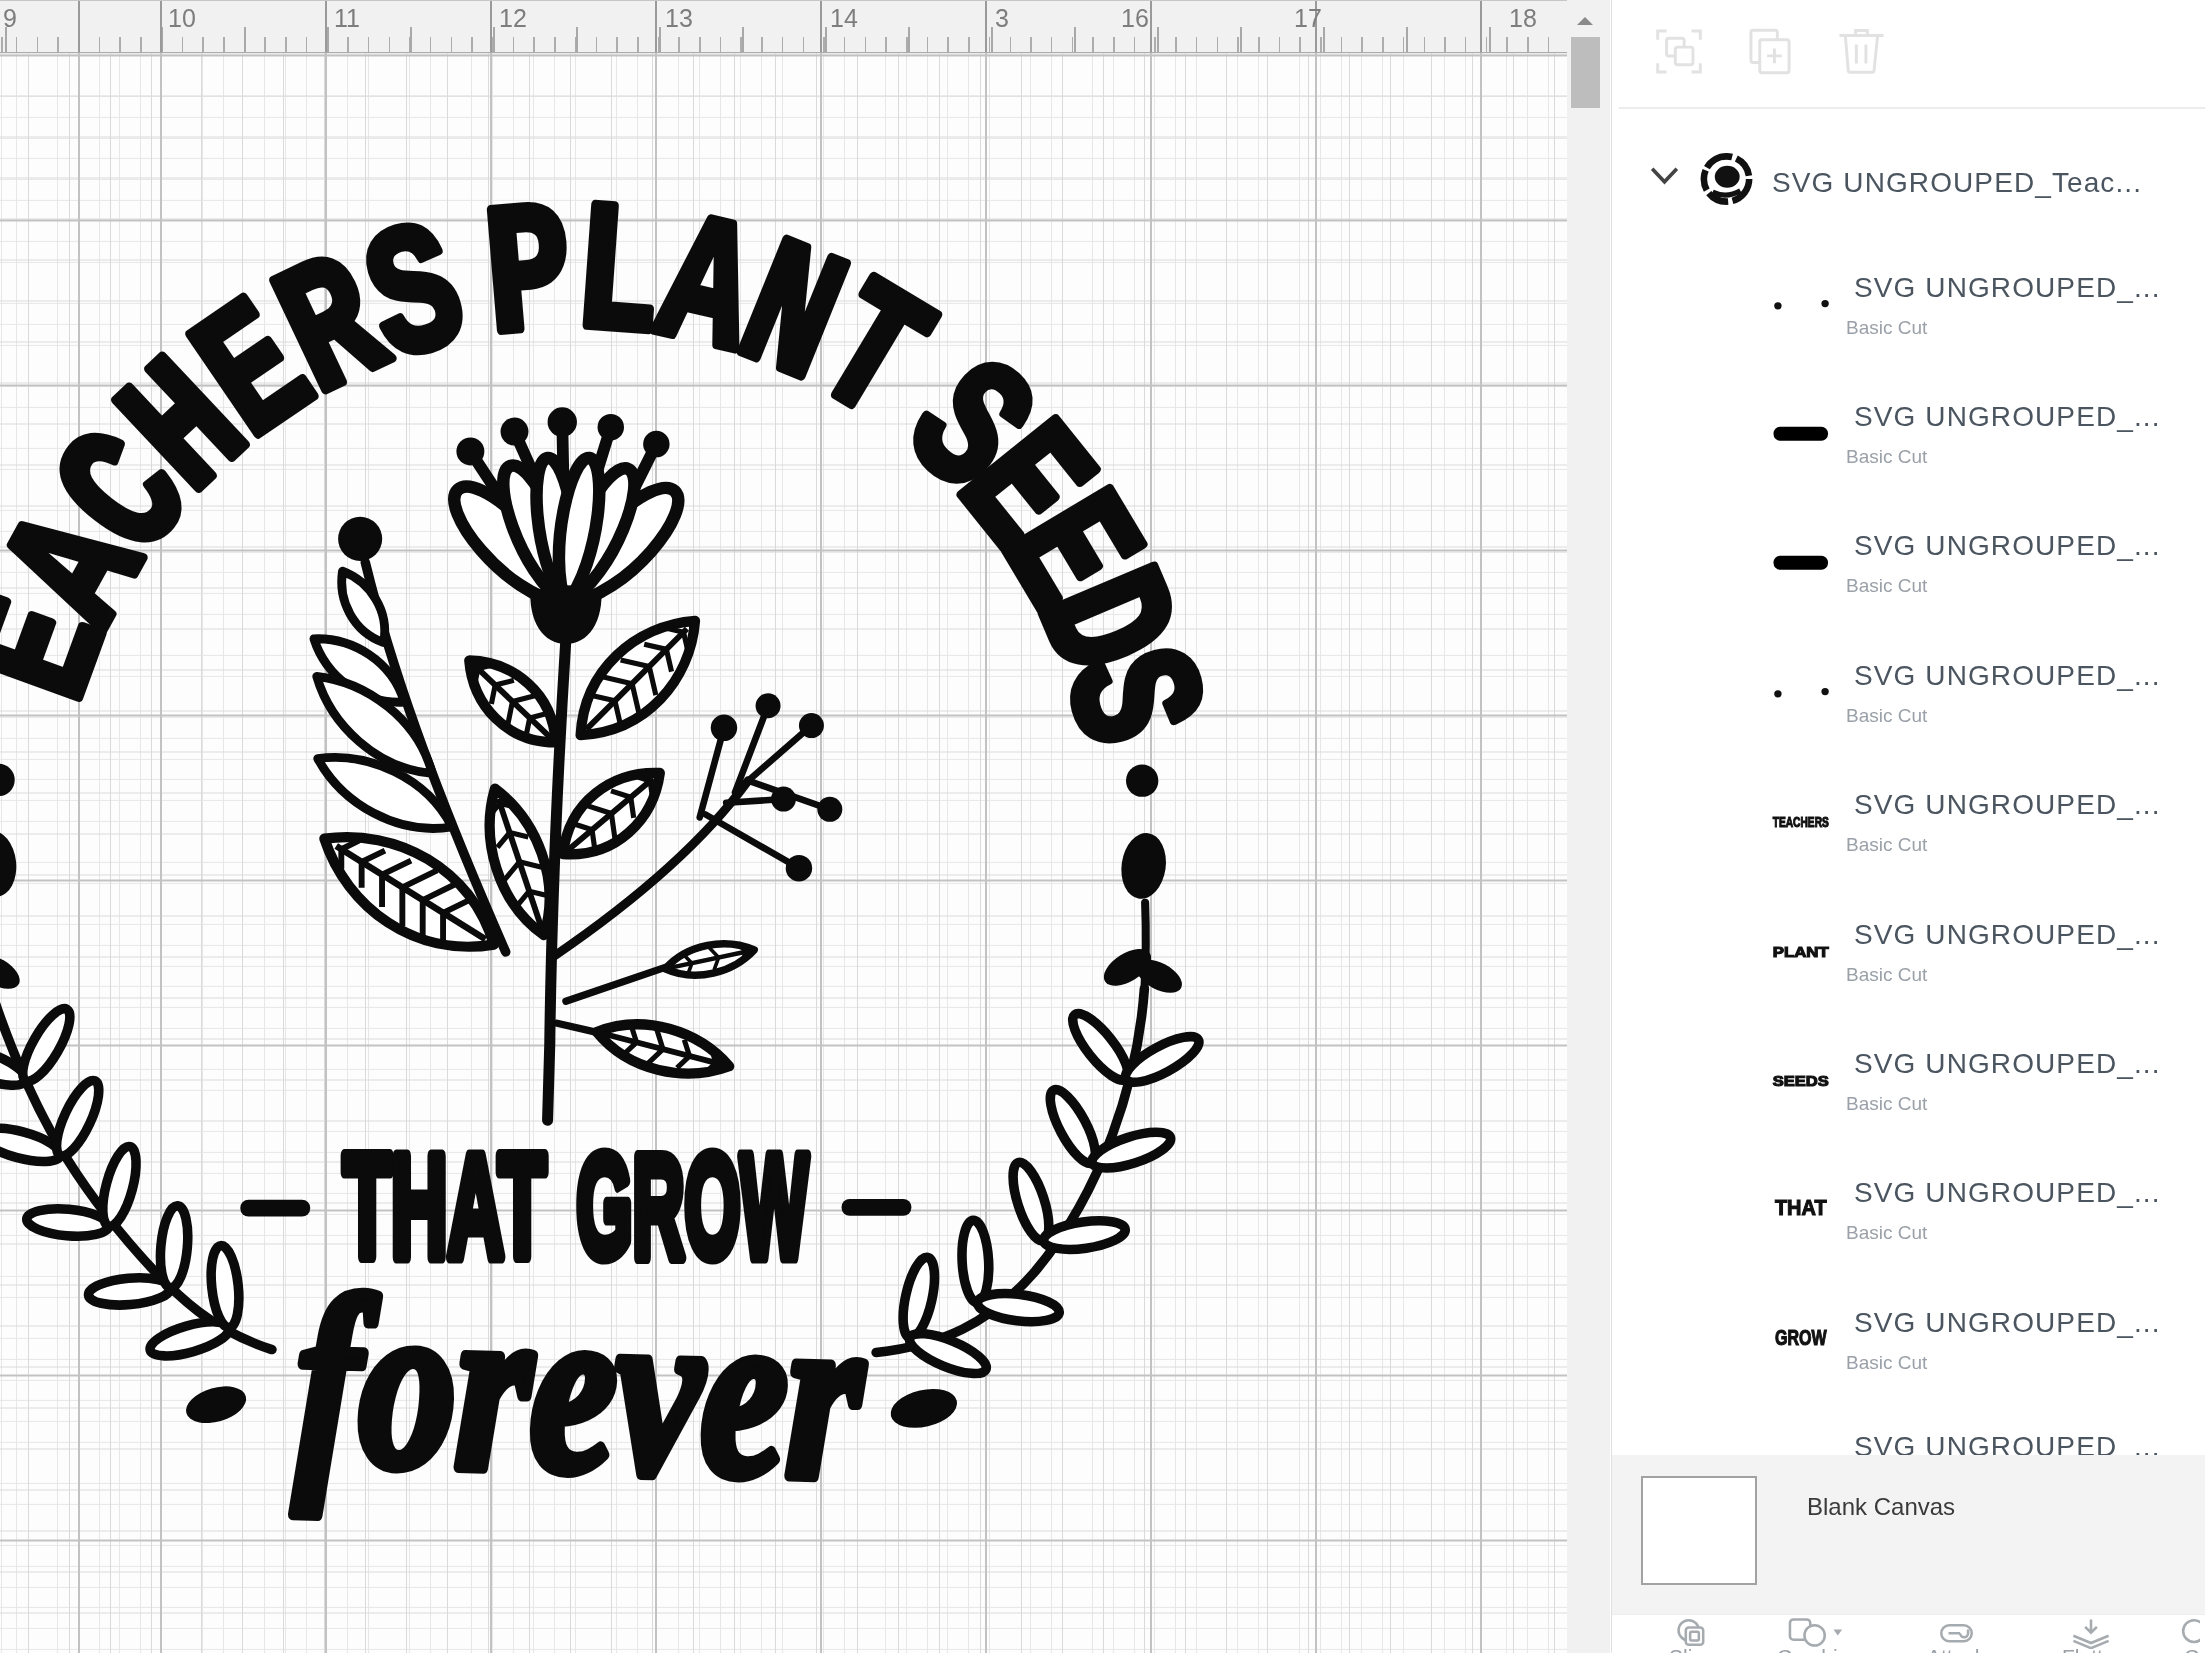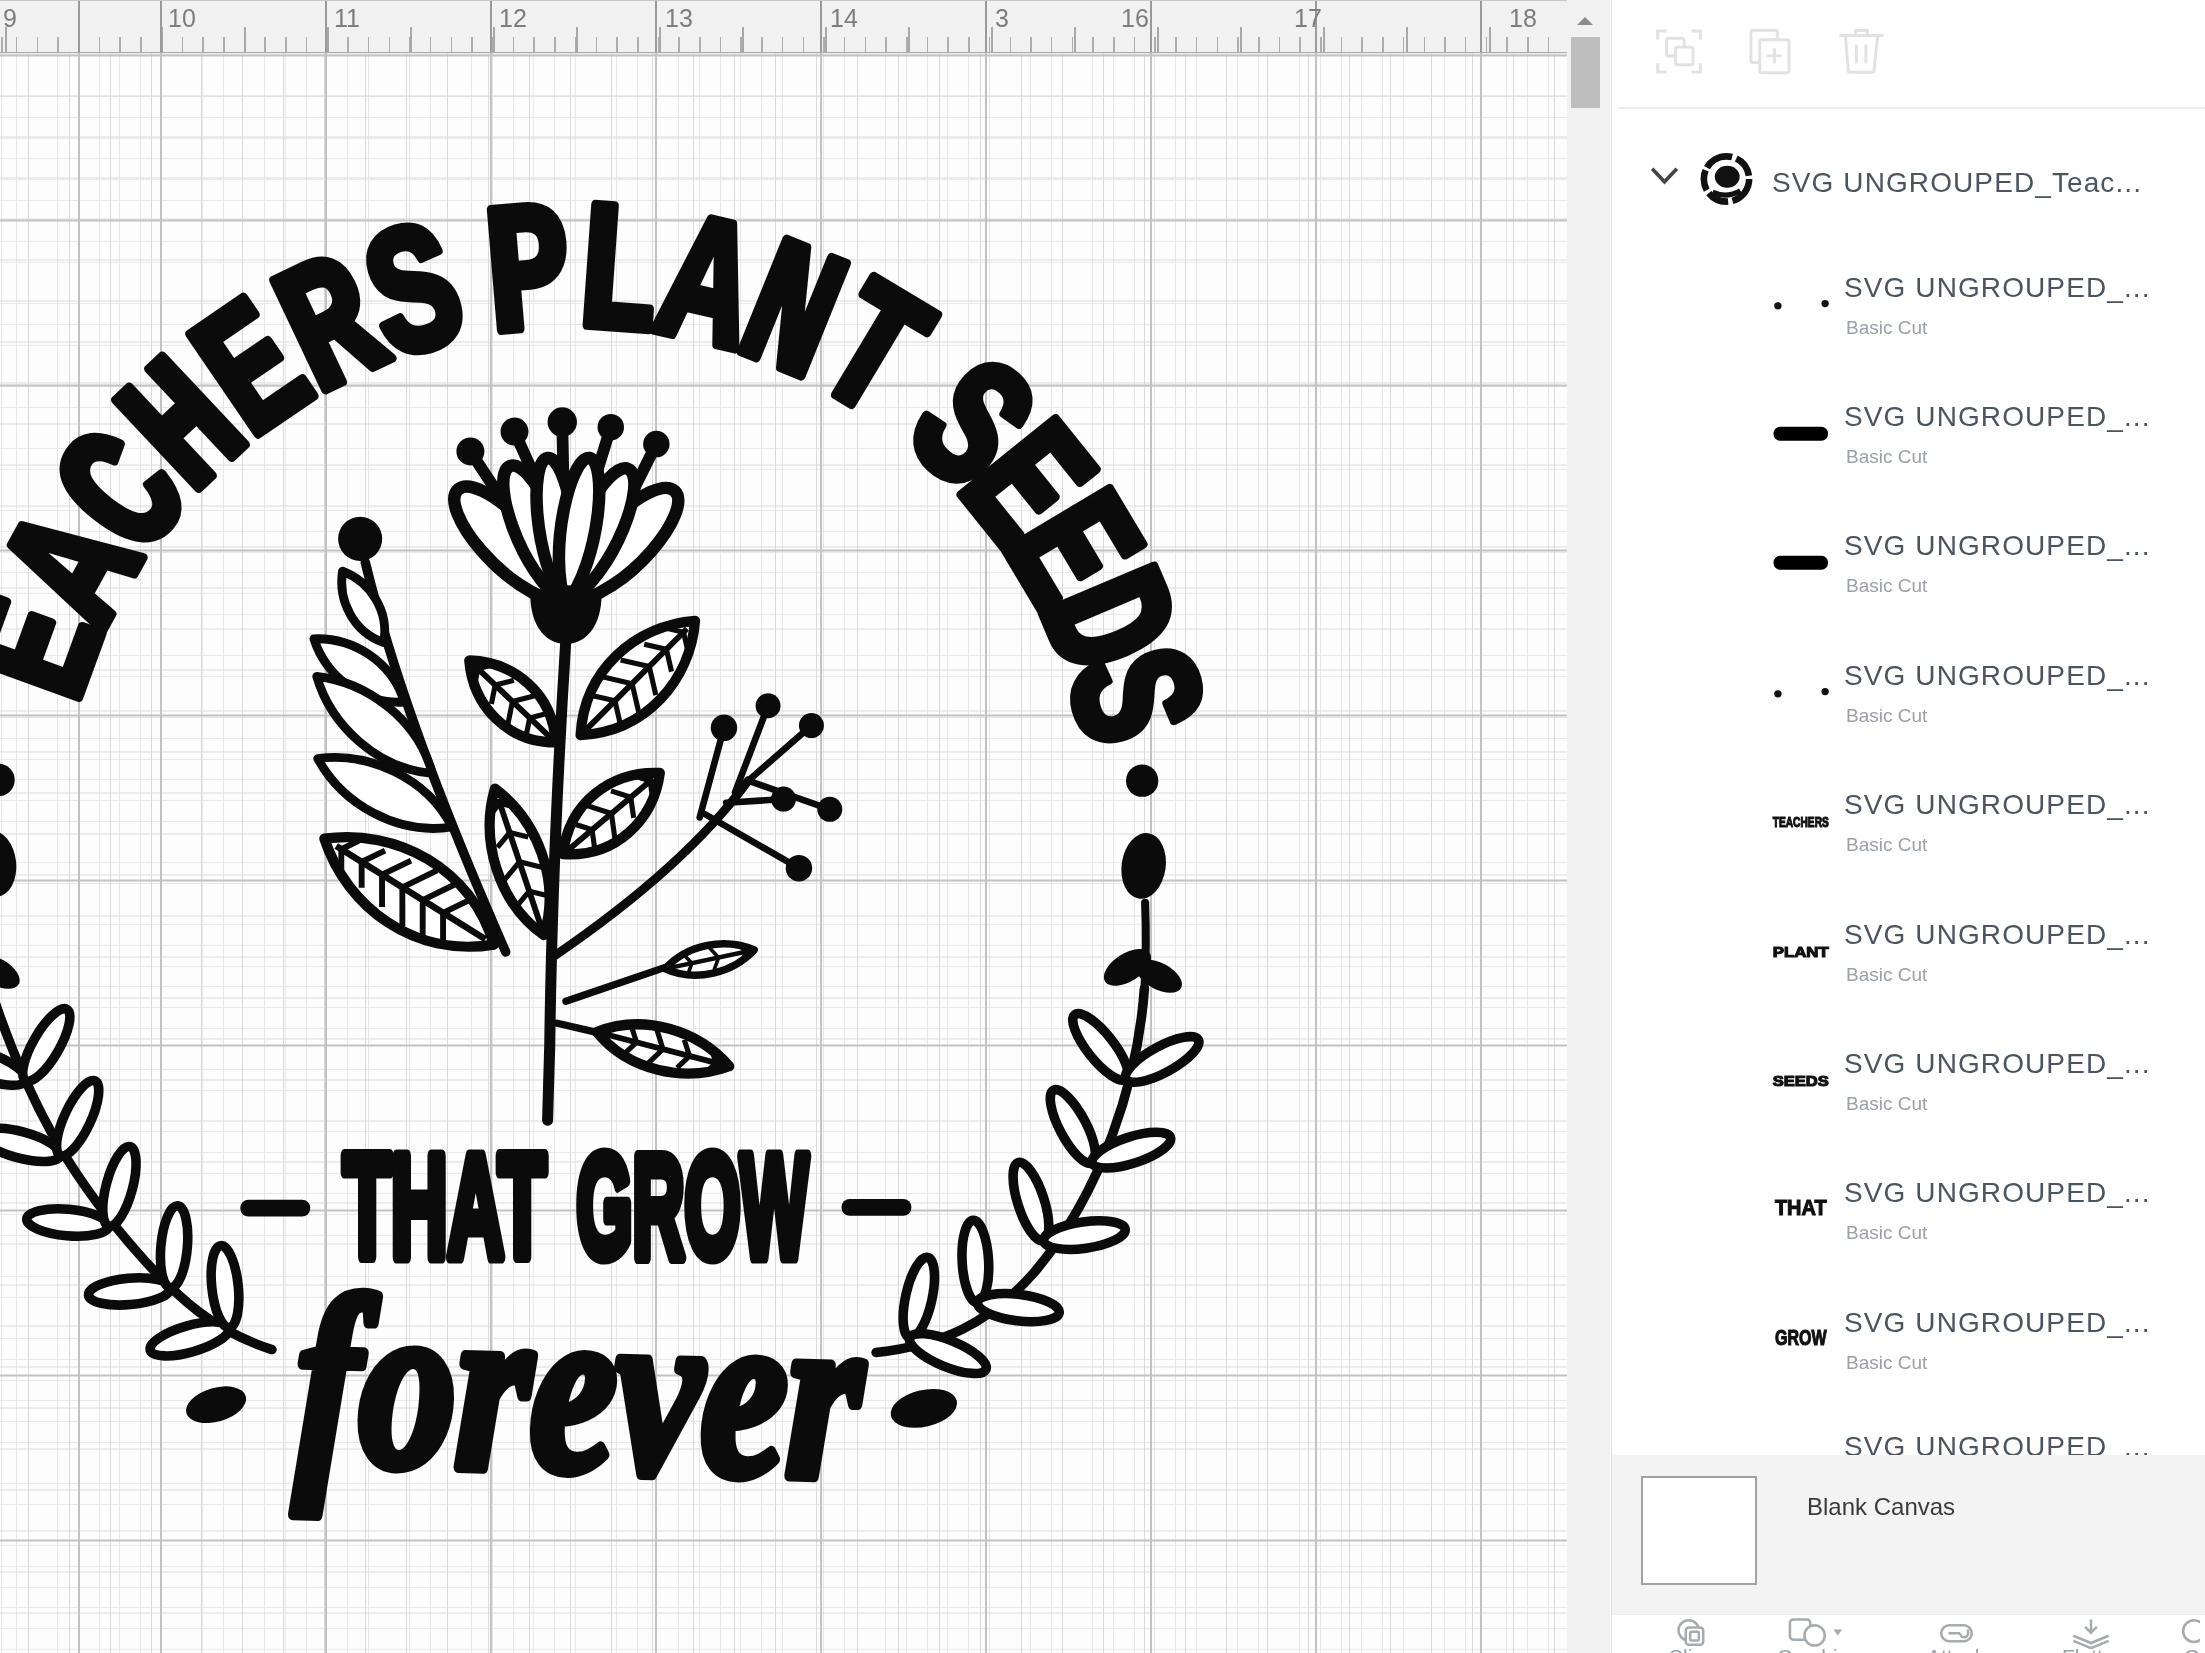--- a/index.html
+++ b/index.html
@@ -29,21 +29,21 @@
 #design { position:absolute; left:0; top:0; }
 #sbar { position:absolute; left:1567px; top:0; width:43px; height:1654px; background:#f1f1f1; }
 #sthumb { position:absolute; left:3.7px; top:37px; width:29px; height:71px; background:#bdbdbd; }
 #sarrow { position:absolute; left:10.3px; top:17px; width:0; height:0;
   border-left:8px solid transparent; border-right:8px solid transparent; border-bottom:8px solid #8a8a8a; }
 #panel { position:absolute; left:1611px; top:0; width:510px; height:1654px; background:#fff; border-left:0.7px solid #e0e0e0; }
 #pdivider { position:absolute; left:6.6px; top:107px; width:588px; height:1.5px; background:#ececec; }
 .picon { position:absolute; top:28px; }
 .lrow { position:absolute; left:0; width:595px; height:88px; }
 .th { position:absolute; left:160px; width:59px; height:31px; overflow:visible; }
-.ltitle { position:absolute; left:232px; top:-4.4px; font-size:28px; color:#4b5560; letter-spacing:1.1px; white-space:nowrap; }
+.ltitle { position:absolute; left:242px; top:-4.4px; font-size:28px; color:#4b5560; letter-spacing:1.1px; white-space:nowrap; }
 .lsub { position:absolute; left:234px; top:41px; font-size:19px; color:#9aa1a8; }
 #blankrow { position:absolute; left:0; top:1455px; width:595px; height:159px; background:#f3f3f3; }
 #blankthumb { position:absolute; left:29px; top:20.6px; width:116px; height:109px; background:#fff; border:2.2px solid #a2a2a2; }
 #blanklabel { position:absolute; left:175px; top:38px; font-size:24px; color:#3a3a3a;margin-left:20px; }
 #btoolbar { position:absolute; left:0; top:1614px; width:595px; height:40px; background:#fff; border-top:0.7px solid #eee; }
 .bico { position:absolute; top:2.9px; }
 .blab { position:absolute; top:30px; font-size:21px; color:#9aa0a6; }
 </style></head>
 <body>
 <div id="canvas">

